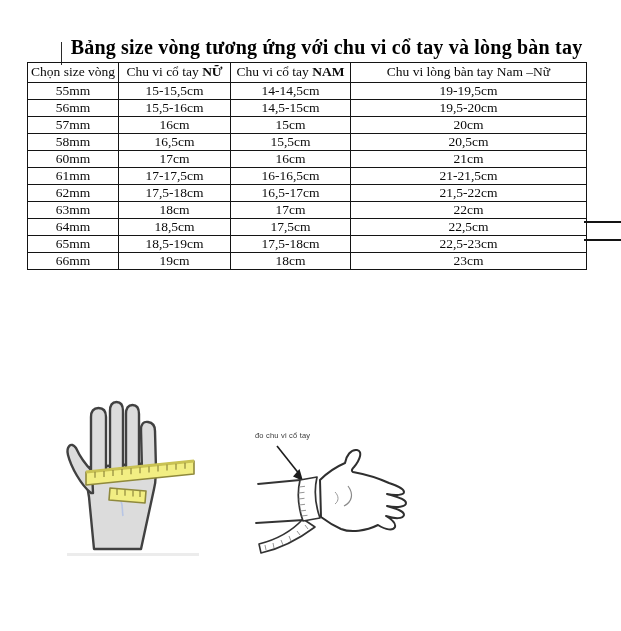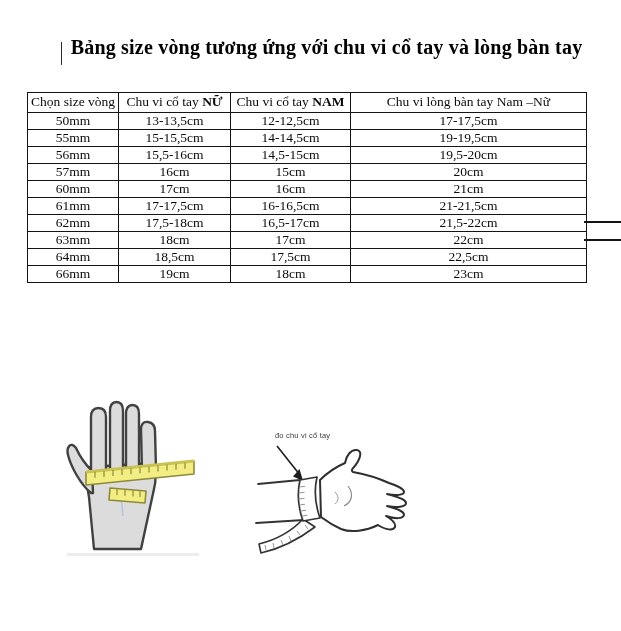--- a/index.html
+++ b/index.html
@@ -10,42 +10,42 @@
   .page{position:absolute;inset:0;}
   .title{
     position:absolute;top:36px;left:0;width:621px;margin:0;
     text-align:center;font-size:20px;font-weight:bold;color:#000;
     letter-spacing:.2px;white-space:nowrap;padding-left:16px;
   }
   .cursor{
     position:absolute;left:61px;top:42px;width:1px;height:23px;background:#2a2a2a;
   }
   table.size-chart{
-    position:absolute;left:27px;top:92px;width:559px;
+    position:absolute;left:27px;top:62px;width:559px;
     border-collapse:collapse;table-layout:fixed;
   }
   .size-chart th,.size-chart td{
     border:1.5px solid #141414;text-align:center;vertical-align:middle;
     padding:0;font-size:13.5px;line-height:1.05;color:#0a0a0a;
     white-space:nowrap;overflow:hidden;
   }
   .size-chart th{height:19px;font-weight:normal;}
   .size-chart th b{font-weight:bold;}
   .size-chart td{height:16px;}
   .marker{
     position:absolute;left:584px;width:37px;height:2px;background:#141414;
   }
   .marker.m-top{top:221px;}
   .marker.m-bottom{top:239px;}
   .palm-svg{position:absolute;left:53px;top:397px;}
   .wrist-svg{position:absolute;left:248px;top:443px;}
   .wrist-caption{
     position:absolute;left:255px;top:431px;
     font-family:"Liberation Sans", sans-serif;font-size:7.5px;color:#3a3a3a;
-    letter-spacing:.2px;white-space:nowrap;margin-left:20px;
+    letter-spacing:.2px;white-space:nowrap;
   }
 </style>
 </head>
 <body>
 
 <div class="page">
 
   <div class="cursor"></div>
   <h1 class="title">Bảng size vòng tương ứng với chu vi cổ tay và lòng bàn tay</h1>
 
@@ -59,44 +59,44 @@
     <thead>
       <tr>
         <th><span>Chọn size vòng</span><b></b></th>
         <th><span>Chu vi cổ tay </span><b>NỮ</b></th>
         <th><span>Chu vi cổ tay </span><b>NAM</b></th>
         <th><span>Chu vi lòng bàn tay Nam –Nữ</span><b></b></th>
       </tr>
     </thead>
     <tbody id="tbody">
         <tr>
-          <td>50mm</td>
-          <td>13-13,5cm</td>
-          <td>12-12,5cm</td>
-          <td>17-17,5cm</td>
-        </tr>
-        <tr>
           <td>55mm</td>
           <td>15-15,5cm</td>
           <td>14-14,5cm</td>
           <td>19-19,5cm</td>
         </tr>
         <tr>
           <td>56mm</td>
           <td>15,5-16cm</td>
           <td>14,5-15cm</td>
           <td>19,5-20cm</td>
         </tr>
         <tr>
           <td>57mm</td>
           <td>16cm</td>
           <td>15cm</td>
           <td>20cm</td>
         </tr>
         <tr>
+          <td>58mm</td>
+          <td>16,5cm</td>
+          <td>15,5cm</td>
+          <td>20,5cm</td>
+        </tr>
+        <tr>
           <td>60mm</td>
           <td>17cm</td>
           <td>16cm</td>
           <td>21cm</td>
         </tr>
         <tr>
           <td>61mm</td>
           <td>17-17,5cm</td>
           <td>16-16,5cm</td>
           <td>21-21,5cm</td>
@@ -111,20 +111,26 @@
           <td>63mm</td>
           <td>18cm</td>
           <td>17cm</td>
           <td>22cm</td>
         </tr>
         <tr>
           <td>64mm</td>
           <td>18,5cm</td>
           <td>17,5cm</td>
           <td>22,5cm</td>
+        </tr>
+        <tr>
+          <td>65mm</td>
+          <td>18,5-19cm</td>
+          <td>17,5-18cm</td>
+          <td>22,5-23cm</td>
         </tr>
         <tr>
           <td>66mm</td>
           <td>19cm</td>
           <td>18cm</td>
           <td>23cm</td>
         </tr>
       </tbody>
   </table>
 

